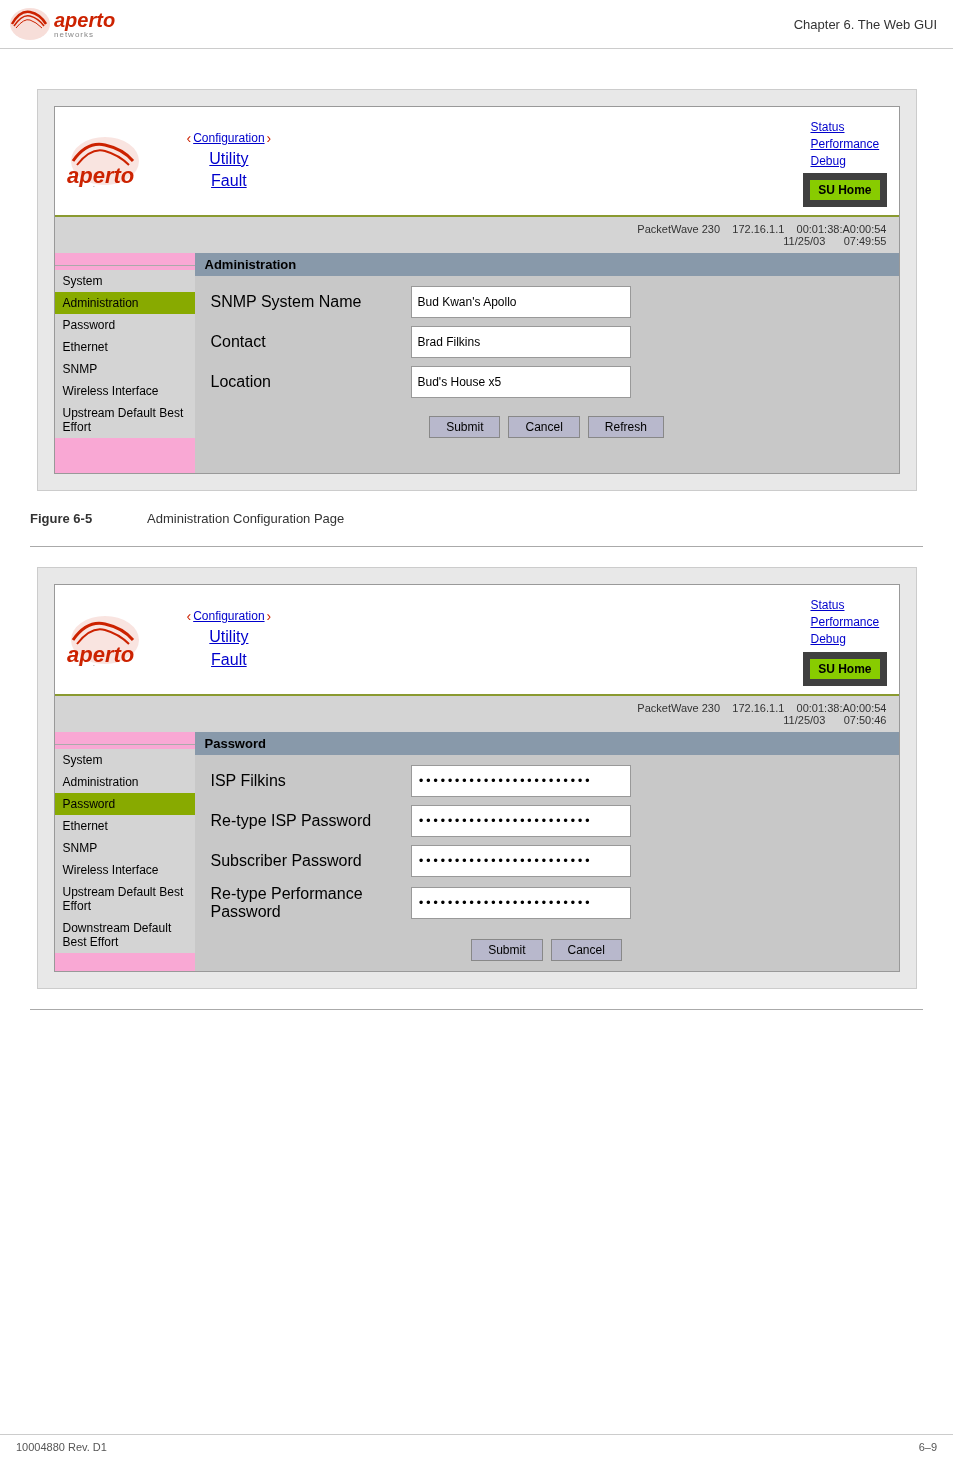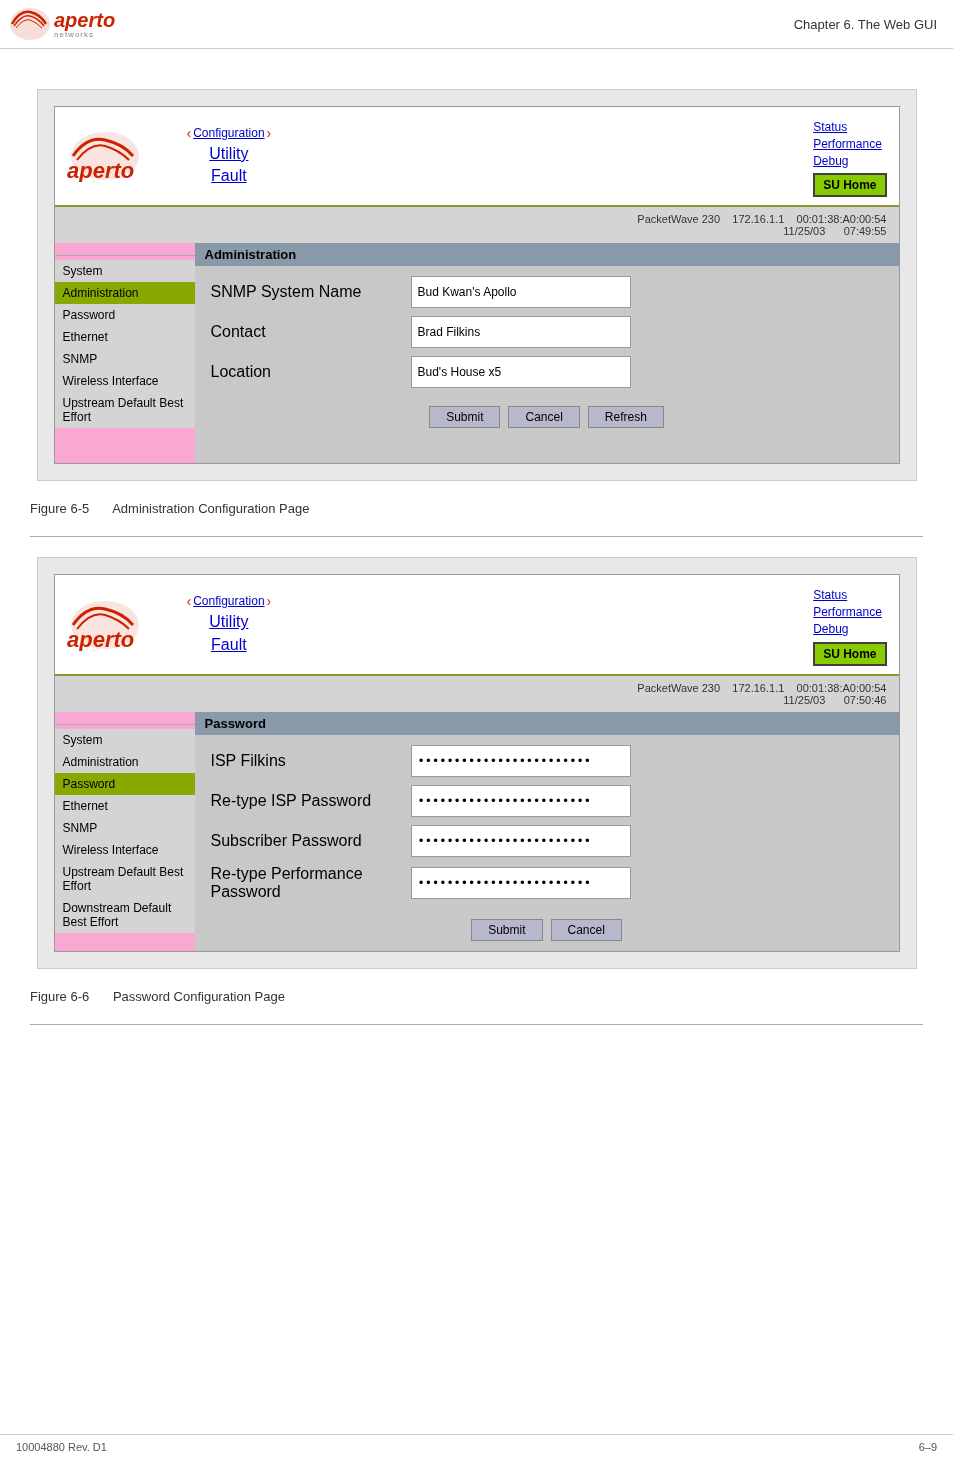--- a/index.html
+++ b/index.html
@@ -94,42 +94,42 @@
     .gui-nav-links a {
       color: #0000cc;
       text-decoration: underline;
       font-size: 16px;
       line-height: 1.4;
     }
     .gui-nav-right {
       margin-left: auto;
       display: flex;
       flex-direction: column;
-      align-items: flex-start;
+      align-items: center;
       justify-content: flex-start;
       padding-top: 4px;
     }
     .gui-nav-right-links {
       display: flex;
       flex-direction: column;
       margin-bottom: 4px;
     }
     .gui-nav-right-links a {
       color: #0000cc;
       text-decoration: underline;
       font-size: 12px;
       line-height: 1.4;
     }
     .su-home-btn {
       background: #88cc00;
       color: #000;
       padding: 3px 8px;
       font-size: 12px;
       font-weight: bold;
-      border: 2px solid #404040;
+      border: 7px solid #404040;
       cursor: pointer;
     }
     .gui-device-info {
       background: #d4d4d4;
       padding: 6px 12px;
       text-align: right;
       font-size: 11px;
       color: #333;
     }
 
@@ -216,22 +216,22 @@
     }
 
     
     .figure-caption {
       margin-top: 12px;
       margin-bottom: 20px;
       font-size: 13px;
       color: #333;
     }
     .figure-num {
-      font-weight: normal;
-      margin-right: 20px;
+      font-weight: bold;
+      margin-right: 52px;
     }
 
     
     .section-divider {
       border: none;
       border-top: 1px solid #aaaaaa;
       margin: 8px 0 20px 0;
     }
 
     
@@ -481,24 +481,20 @@
               <button class="gui-btn">Submit</button>
               <button class="gui-btn">Cancel</button>
             </div>
           </div>
         </div>
 
       </div>
     </div>
   </div>
 
-  <div class="figure-caption">
-    <span class="figure-num">Figure 6-6</span>
-    <span>Password Configuration Page</span>
-  </div>
 
   <hr class="section-divider">
 
 </div>
 
 <div class="page-footer">
   <span>10004880 Rev. D1</span>
   <span>6–9</span>
 </div>
 

